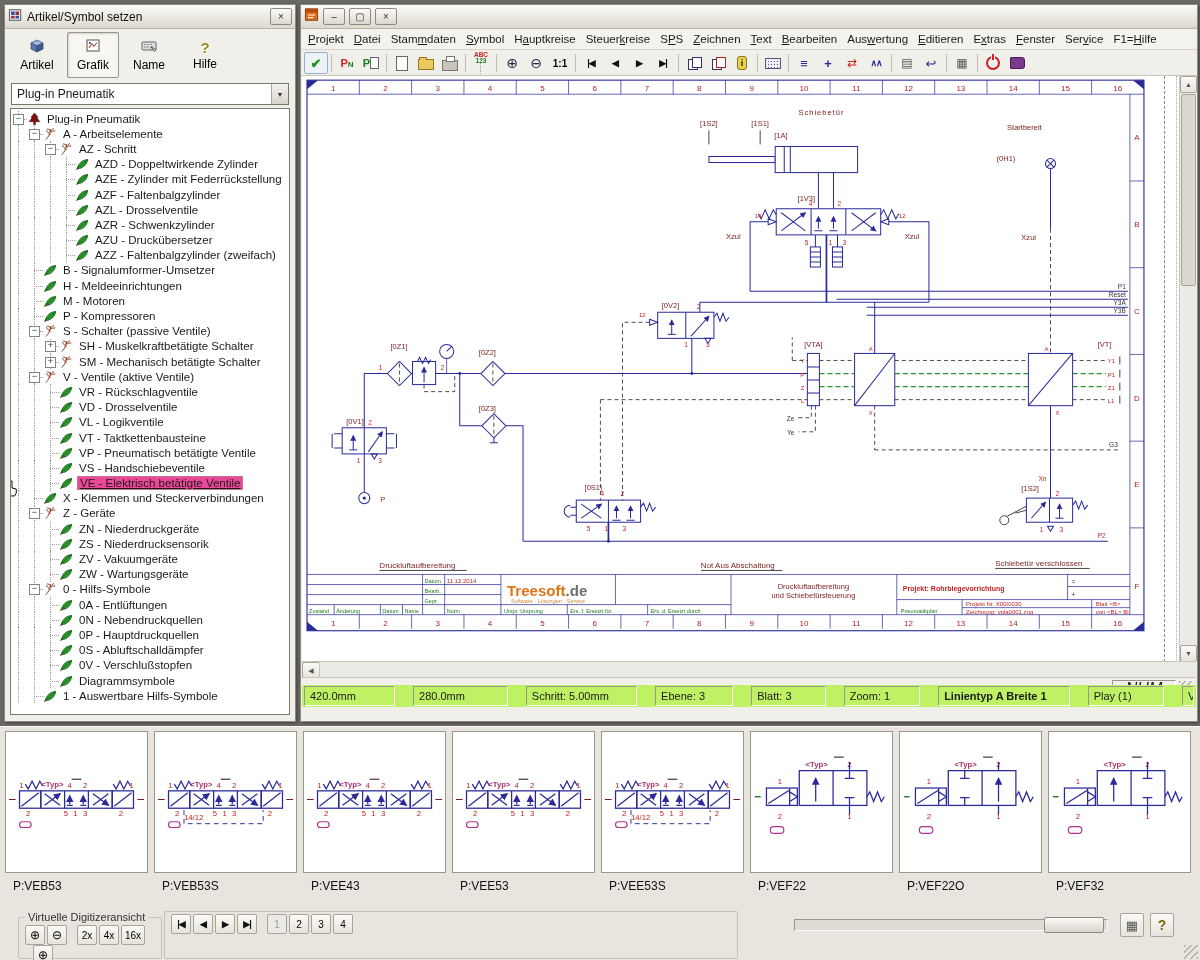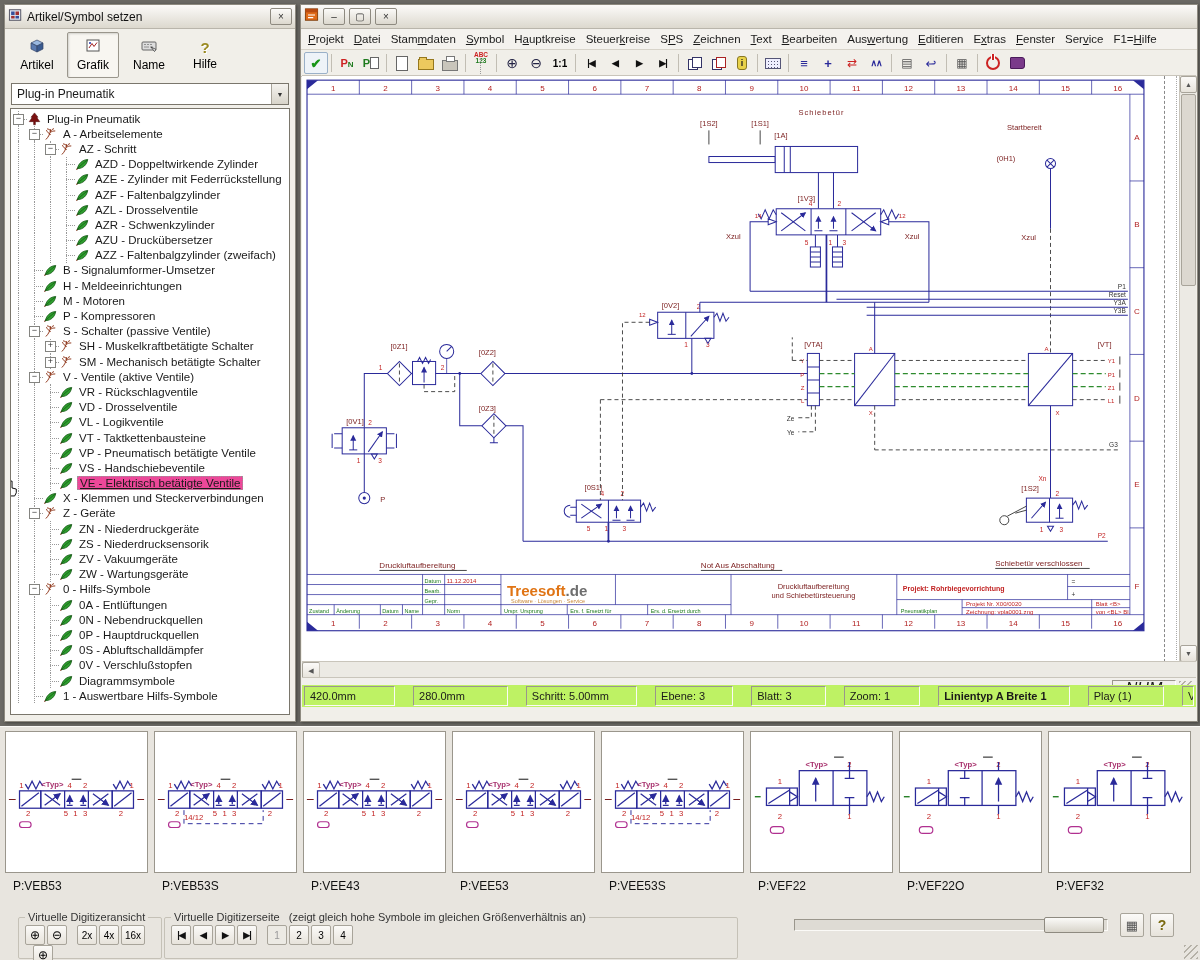--- a/index.html
+++ b/index.html
@@ -1437,24 +1437,20 @@
         <div class="cardlabel">P:VEF32</div>
       </div>
     </div>
 
   <fieldset id="fs-view">
     <legend>Virtuelle Digitizeransicht</legend>
     <span id="fs-view-btns"><button class="dig-btn btn3d" style="font-size: 12px;">⊕</button><button class="dig-btn btn3d" style="font-size: 12px;">⊖</button><span class="dig-gap"></span><button class="dig-btn btn3d">2x</button><button class="dig-btn btn3d">4x</button><button class="dig-btn btn3d">16x</button><span class="dig-gap"></span><button class="dig-btn btn3d" style="font-size: 12px;">⊕</button></span>
   </fieldset>
 
   <fieldset id="fs-page">
-    <legend>
-      <span>Virtuelle Digitizerseite</span>&nbsp;&nbsp;
-      <span>(zeigt gleich hohe Symbole im gleichen Größenverhältnis an)</span>
-    </legend>
     <span id="fs-page-btns"><button class="dig-btn btn3d">
           <span class="nav">|◀</span>
         </button><button class="dig-btn btn3d">
           <span class="nav">◀</span>
         </button><button class="dig-btn btn3d">
           <span class="nav">▶</span>
         </button><button class="dig-btn btn3d">
           <span class="nav">▶|</span>
         </button><span class="dig-gap"></span><button class="dig-btn pg btn3d cur">1</button><button class="dig-btn pg btn3d">2</button><button class="dig-btn pg btn3d">3</button><button class="dig-btn pg btn3d">4</button></span>
   </fieldset>

